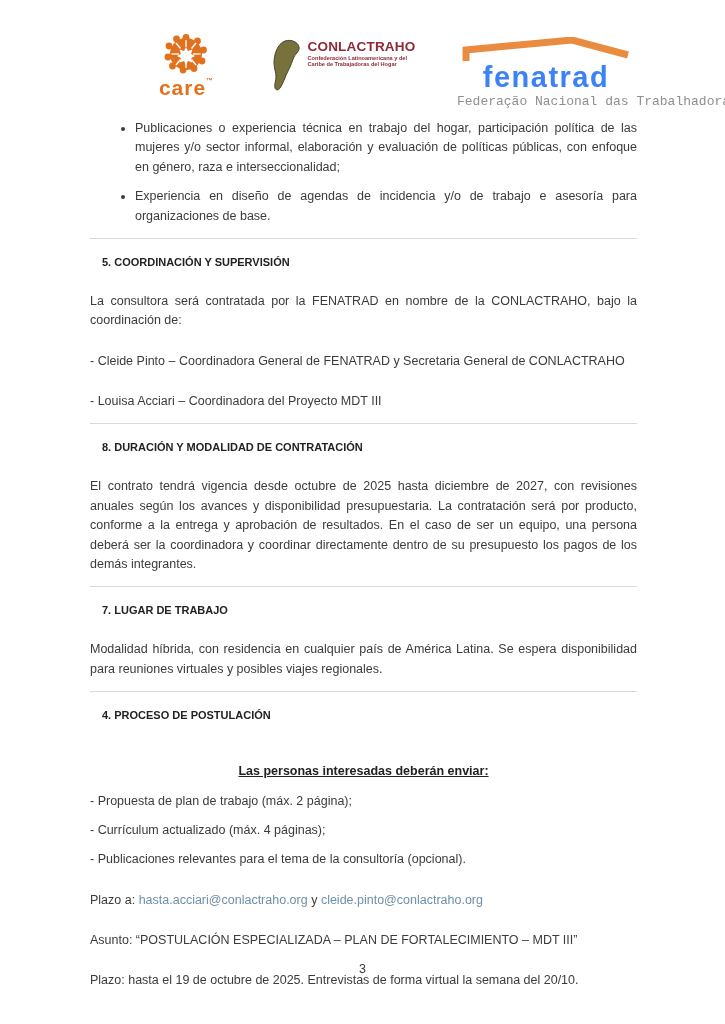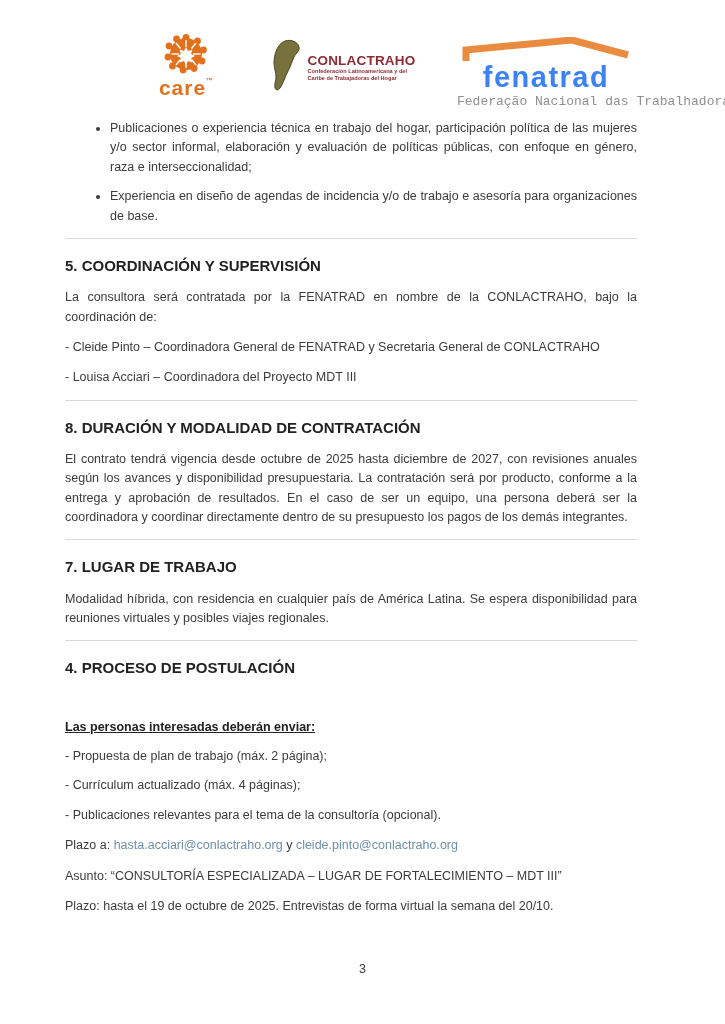--- a/index.html
+++ b/index.html
@@ -14,37 +14,37 @@
   
   .logo-row {
     display:flex; align-items:flex-start; justify-content:space-between;
     padding:33px 90px 0 145px;
     height:70px;
   }
   .logo { flex:0 0 auto; }
   .care-logo { width:82px; text-align:center; }
   .care-word { font-weight:bold; font-size:21px; color:#E2711E; letter-spacing:1px; line-height:1; margin-top:-2px; }
   .care-word .tm { font-size:7px; vertical-align:top; letter-spacing:0; }
-  .ct-logo { display:flex; align-items:center; gap:5px; margin-top:6px; }
+  .ct-logo { display:flex; gap:5px; margin-top:6px; }
   .ct-text { line-height:1.15; }
   .ct-title { font-weight:bold; font-size:13.5px; color:#8E2A35; letter-spacing:.2px; }
   .ct-tag { font-size:5.6px; color:#8E2A35; font-weight:bold; }
   .fen-logo { width:178px; text-align:center; margin-top:4px; }
   .fen-word { font-weight:bold; font-size:29px; color:#3b82f6; letter-spacing:1.5px; line-height:1; margin-top:-3px; }
   .fen-tag { font-size:13px; color:#8f8f8f; margin-top:2px; white-space:nowrap;font-family:Liberation Mono, monospace; }
   
-  .content { padding:0 88px 0 65px; font-size:12.5px; line-height:1.55; }
+  .content { padding:0 88px 0 90px; font-size:12.5px; line-height:1.55; }
   .bullets { margin:16px 0 0; padding-left:45px; }
   .bullets li { margin-bottom:10px; text-align:justify; }
   .divider { border:none; border-top:1px solid #D9D9D9; margin:12px 0 0; }
-  h2 { font-size:15px; font-weight:bold; color:#222222; margin:15px 0 0; }
-  p { margin:11px 0 0; }
+  h2 { font-size:11px; font-weight:bold; color:#222222; margin:15px 12px 0; }
+  p { margin:21px 0 0; }
   .just { text-align:justify; }
   .cta {
-    text-align:left; font-weight:bold; text-decoration:underline;
+    text-align:center; font-weight:bold; text-decoration:underline;
     color:#222222; margin-top:38px;
   }
   .req { margin-top:10px; }
   .email { color:#6E8FA8; text-decoration:none; cursor:pointer; }
   .page-footer {
     position:absolute; left:0; right:0; bottom:48px;
     text-align:center; font-size:12.5px; color:#3b3b3b;
   }
 </style>
 </head>
@@ -143,21 +143,21 @@
 
     <hr class="divider">
 
     <section>
       <h2>4. PROCESO DE POSTULACIÓN</h2>
       <p class="cta">Las personas interesadas deberán enviar:</p>
       <p class="req">- Propuesta de plan de trabajo (máx. 2 página);</p>
       <p class="req">- Currículum actualizado (máx. 4 páginas);</p>
       <p class="req">- Publicaciones relevantes para el tema de la consultoría (opcional).</p>
       <p><span>Plazo a: </span><a class="email">hasta.acciari@conlactraho.org</a><span> y </span><a class="email">cleide.pinto@conlactraho.org</a></p>
-      <p>Asunto: “CONSULTORÍA ESPECIALIZADA – LUGAR DE FORTALECIMIENTO – MDT III”</p>
+      <p>Asunto: “POSTULACIÓN ESPECIALIZADA – PLAN DE FORTALECIMIENTO – MDT III”</p>
       <p>Plazo: hasta el 19 de octubre de 2025. Entrevistas de forma virtual la semana del 20/10.</p>
     </section>
 
   </main>
 
   <footer class="page-footer">
     <span>3</span>
   </footer>
 
 </div>

